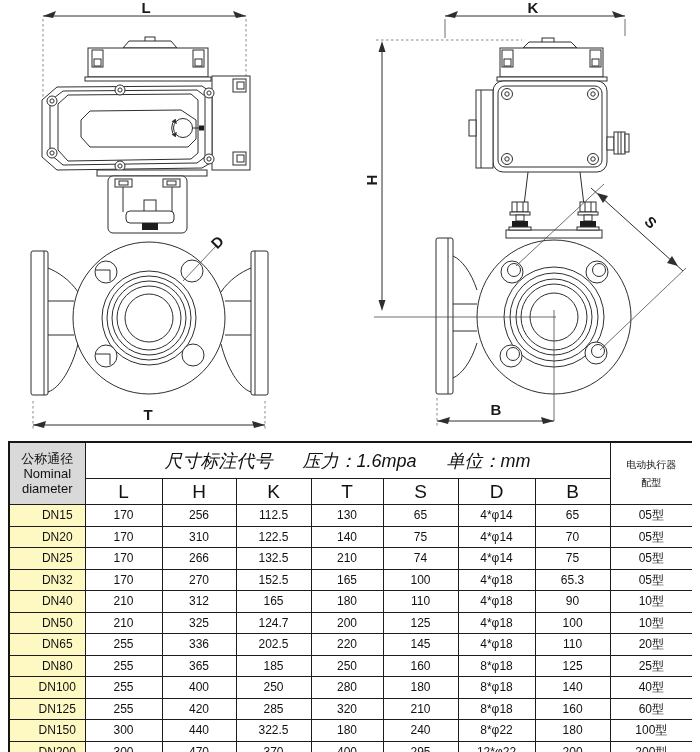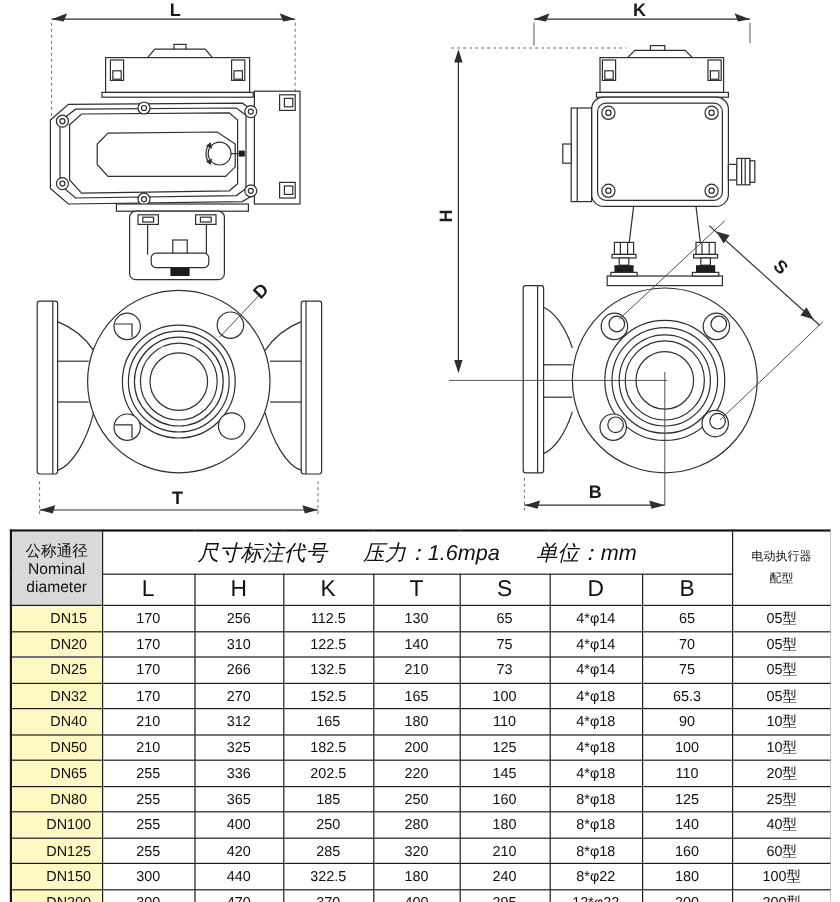--- a/index.html
+++ b/index.html
@@ -331,21 +331,21 @@
             <td>4*φ14</td>
             <td>70</td>
             <td>05型</td>
           </tr>
           <tr>
             <td class="dn">DN25</td>
             <td>170</td>
             <td>266</td>
             <td>132.5</td>
             <td>210</td>
-            <td>73</td>
+            <td>74</td>
             <td>4*φ14</td>
             <td>75</td>
             <td>05型</td>
           </tr>
           <tr>
             <td class="dn">DN32</td>
             <td>170</td>
             <td>270</td>
             <td>152.5</td>
             <td>165</td>
@@ -362,21 +362,21 @@
             <td>180</td>
             <td>110</td>
             <td>4*φ18</td>
             <td>90</td>
             <td>10型</td>
           </tr>
           <tr>
             <td class="dn">DN50</td>
             <td>210</td>
             <td>325</td>
-            <td>182.5</td>
+            <td>124.7</td>
             <td>200</td>
             <td>125</td>
             <td>4*φ18</td>
             <td>100</td>
             <td>10型</td>
           </tr>
           <tr>
             <td class="dn">DN65</td>
             <td>255</td>
             <td>336</td>

